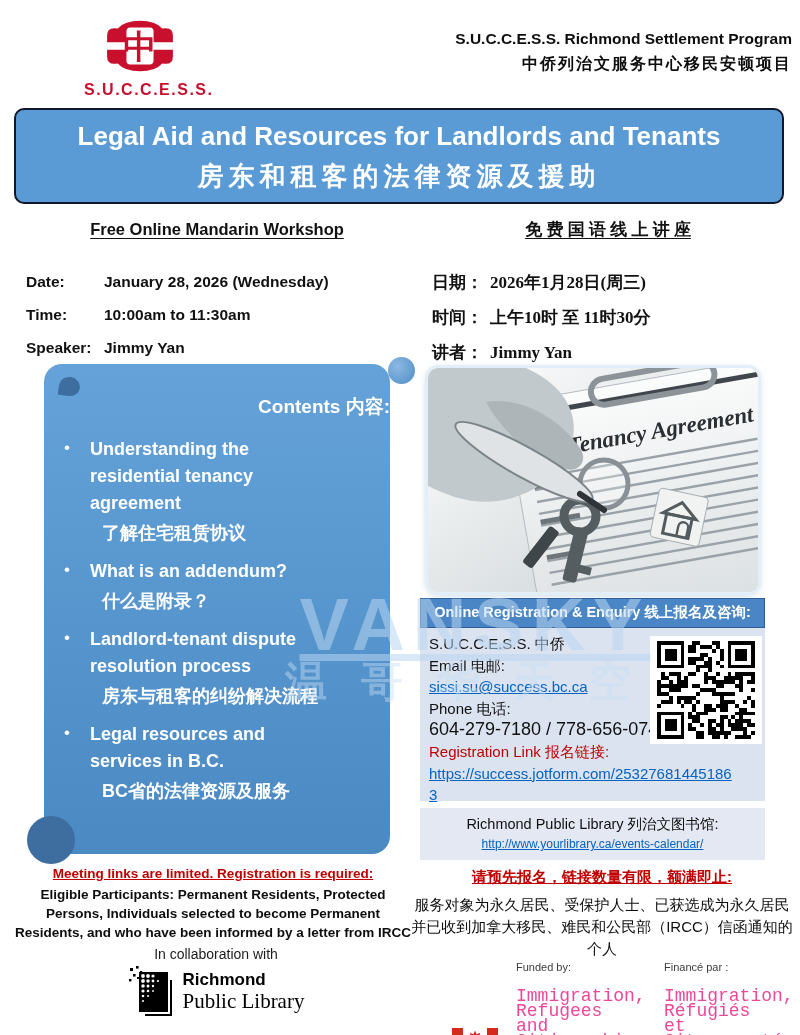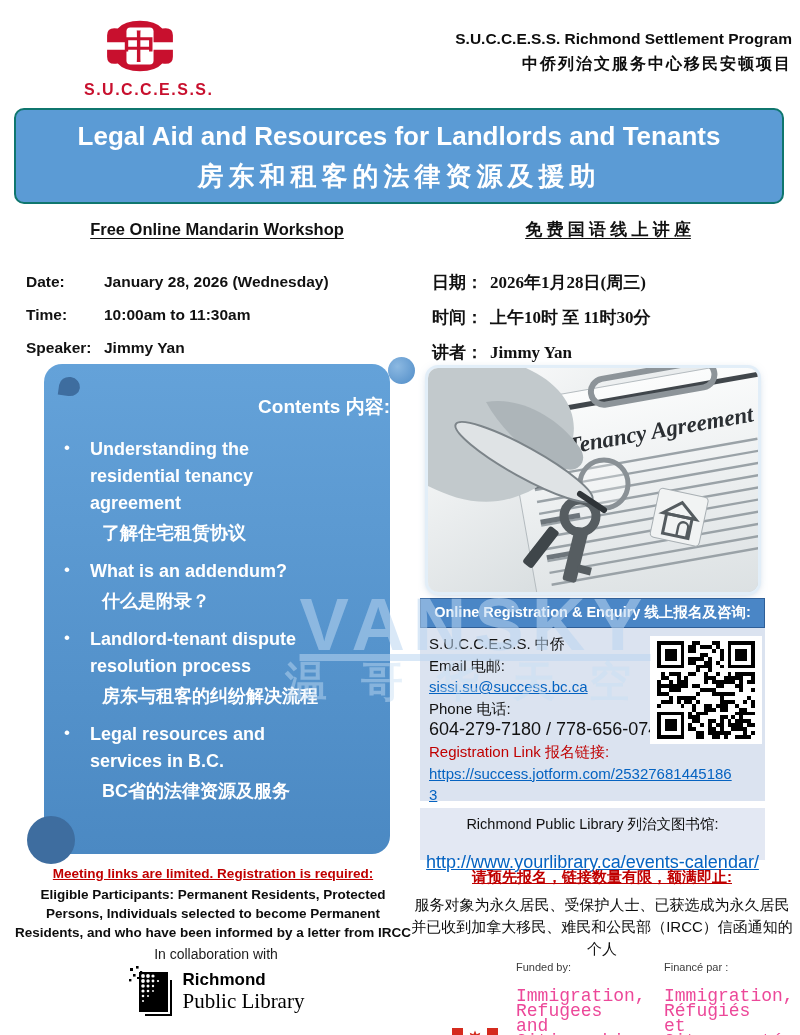--- a/index.html
+++ b/index.html
@@ -7,21 +7,21 @@
        font-family:"Liberation Sans",sans-serif;color:#111;overflow:hidden;}
   .abs{position:absolute;}
 
   
   .logo-wrap{left:84px;top:16px;width:112px;text-align:center;}
   .logo-text{color:#C8102E;font-weight:bold;font-size:16px;letter-spacing:1.5px;margin-top:1px;}
   .program{right:8px;top:26px;width:410px;text-align:right;font-weight:bold;font-size:15.5px;line-height:25px;color:#0d0d0d;}
   .program .zh{letter-spacing:2px;font-size:16px;}
 
   
-  .banner{left:14px;top:108px;width:766px;height:92px;background:#5B9BD5;border:2px solid #0f766e;
+  .banner{left:14px;top:108px;width:766px;height:92px;background:#5B9BD5;border:2px solid #0f172a;
           border-radius:10px;color:#fff;text-align:center;font-weight:bold;}
   .banner .l1{font-size:26px;margin-top:11px;}
   .banner .l2{font-size:26px;letter-spacing:5px;margin-top:7px;}
 
   
   .sec-head{text-align:center;font-weight:bold;font-size:16.5px;}
   .sec-head span{text-decoration:underline;text-underline-offset:3px;}
   .info-en{left:26px;top:220px;width:382px;}
   .info-en .rows{margin-top:26px;font-weight:bold;font-size:15.5px;}
   .row{display:flex;line-height:33px;}
@@ -63,21 +63,21 @@
   .reg-lines .phone-num{font-size:18px;}
   .red-label{color:#C00000;}
   .link{color:#0563C1;text-decoration:underline;cursor:pointer;}
   .breakall{word-break:break-all;}
   .qr-box{left:650px;top:636px;width:112px;height:108px;background:#fff;padding:5px;box-sizing:border-box;z-index:4;}
   .qr-box svg{width:100%;height:100%;}
 
   
   .lib-panel{left:420px;top:808px;width:345px;height:52px;background:#e3e8f3;text-align:center;padding-top:7px;box-sizing:border-box;}
   .lib-name{font-size:14.5px;color:#111;}
-  .lib-link{font-size:18px;margin-top:18px;}
+  .lib-link{font-size:12px;margin-top:3px;}
 
   
   .elig-en{left:12px;top:866px;width:402px;text-align:center;}
   .warn-en{color:#C00000;font-weight:bold;font-size:13.5px;text-decoration:underline;}
   .elig-en .body{font-weight:bold;font-size:13.5px;line-height:19px;margin-top:4px;color:#0d0d0d;}
   .elig-zh{left:410px;top:868px;width:384px;text-align:center;}
   .warn-zh{color:#C00000;font-weight:bold;font-size:15px;text-decoration:underline;}
   .elig-zh .body{font-size:15px;line-height:22px;margin-top:7px;color:#0d0d0d;}
 
   

